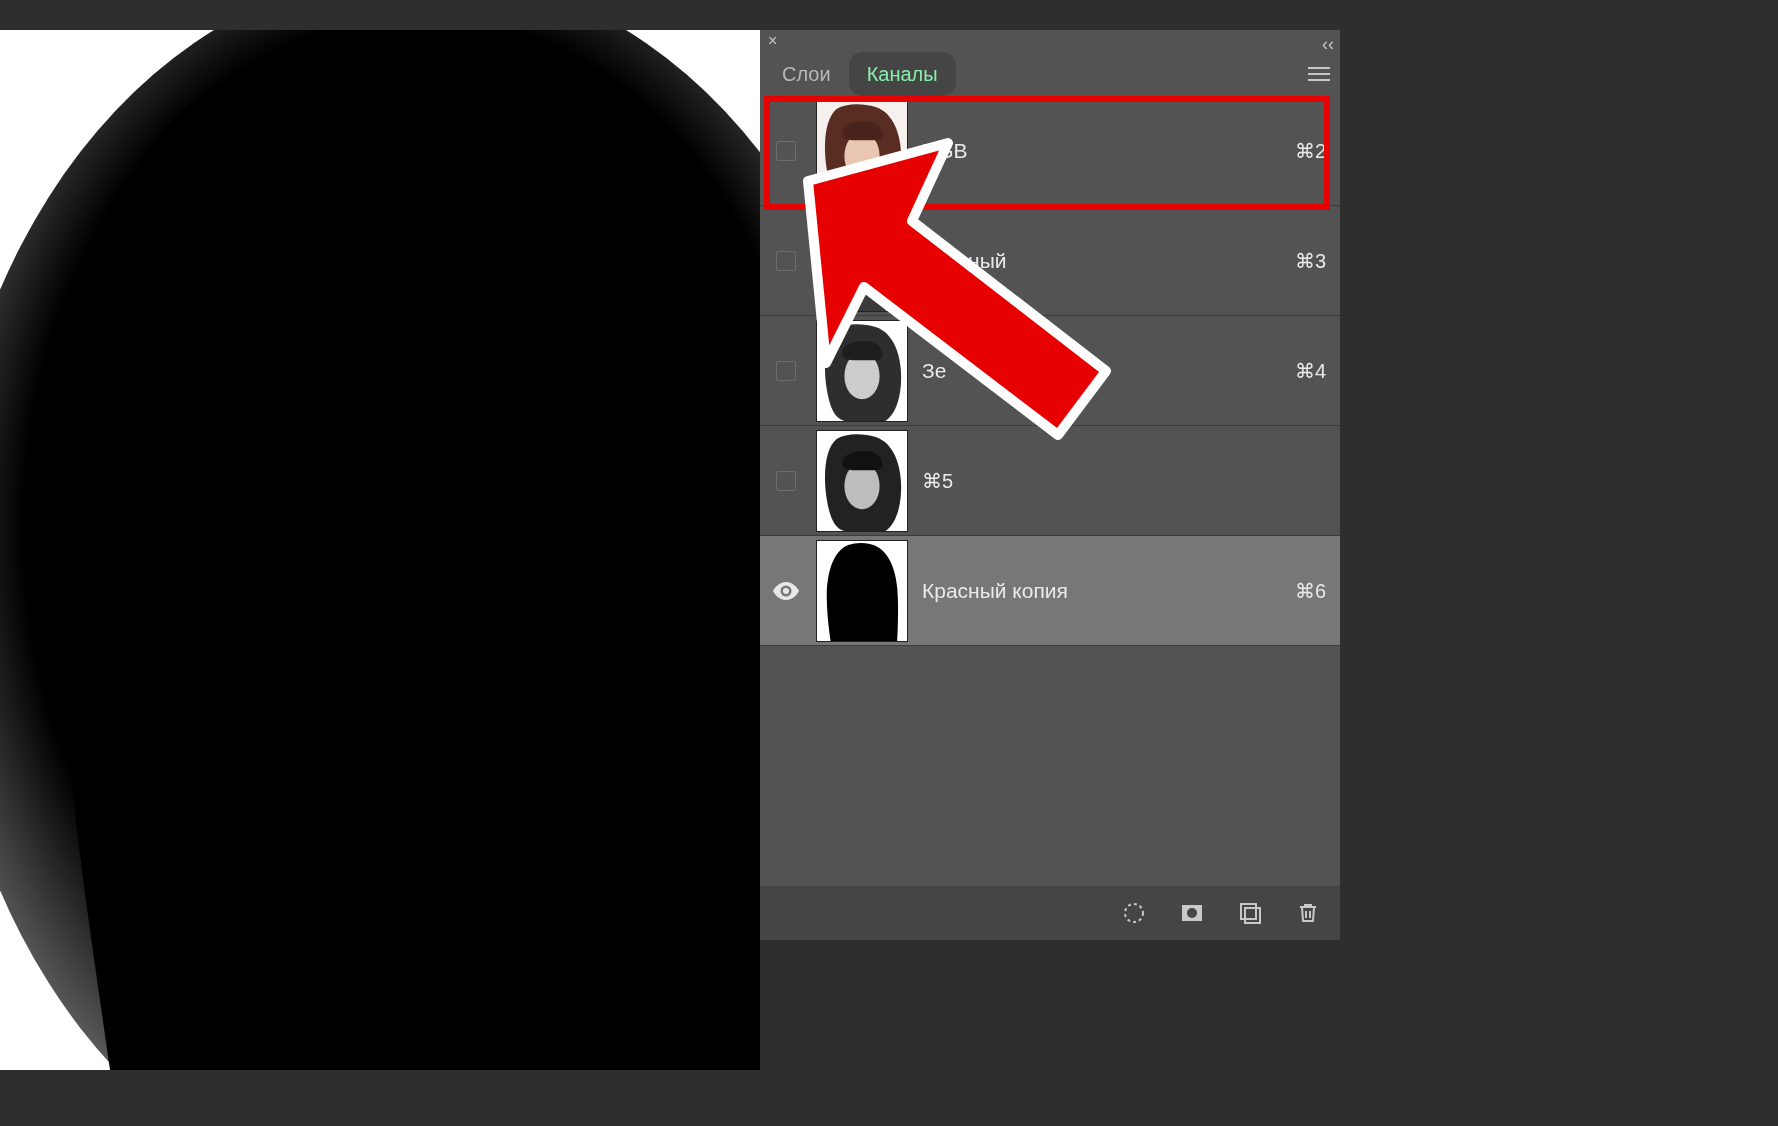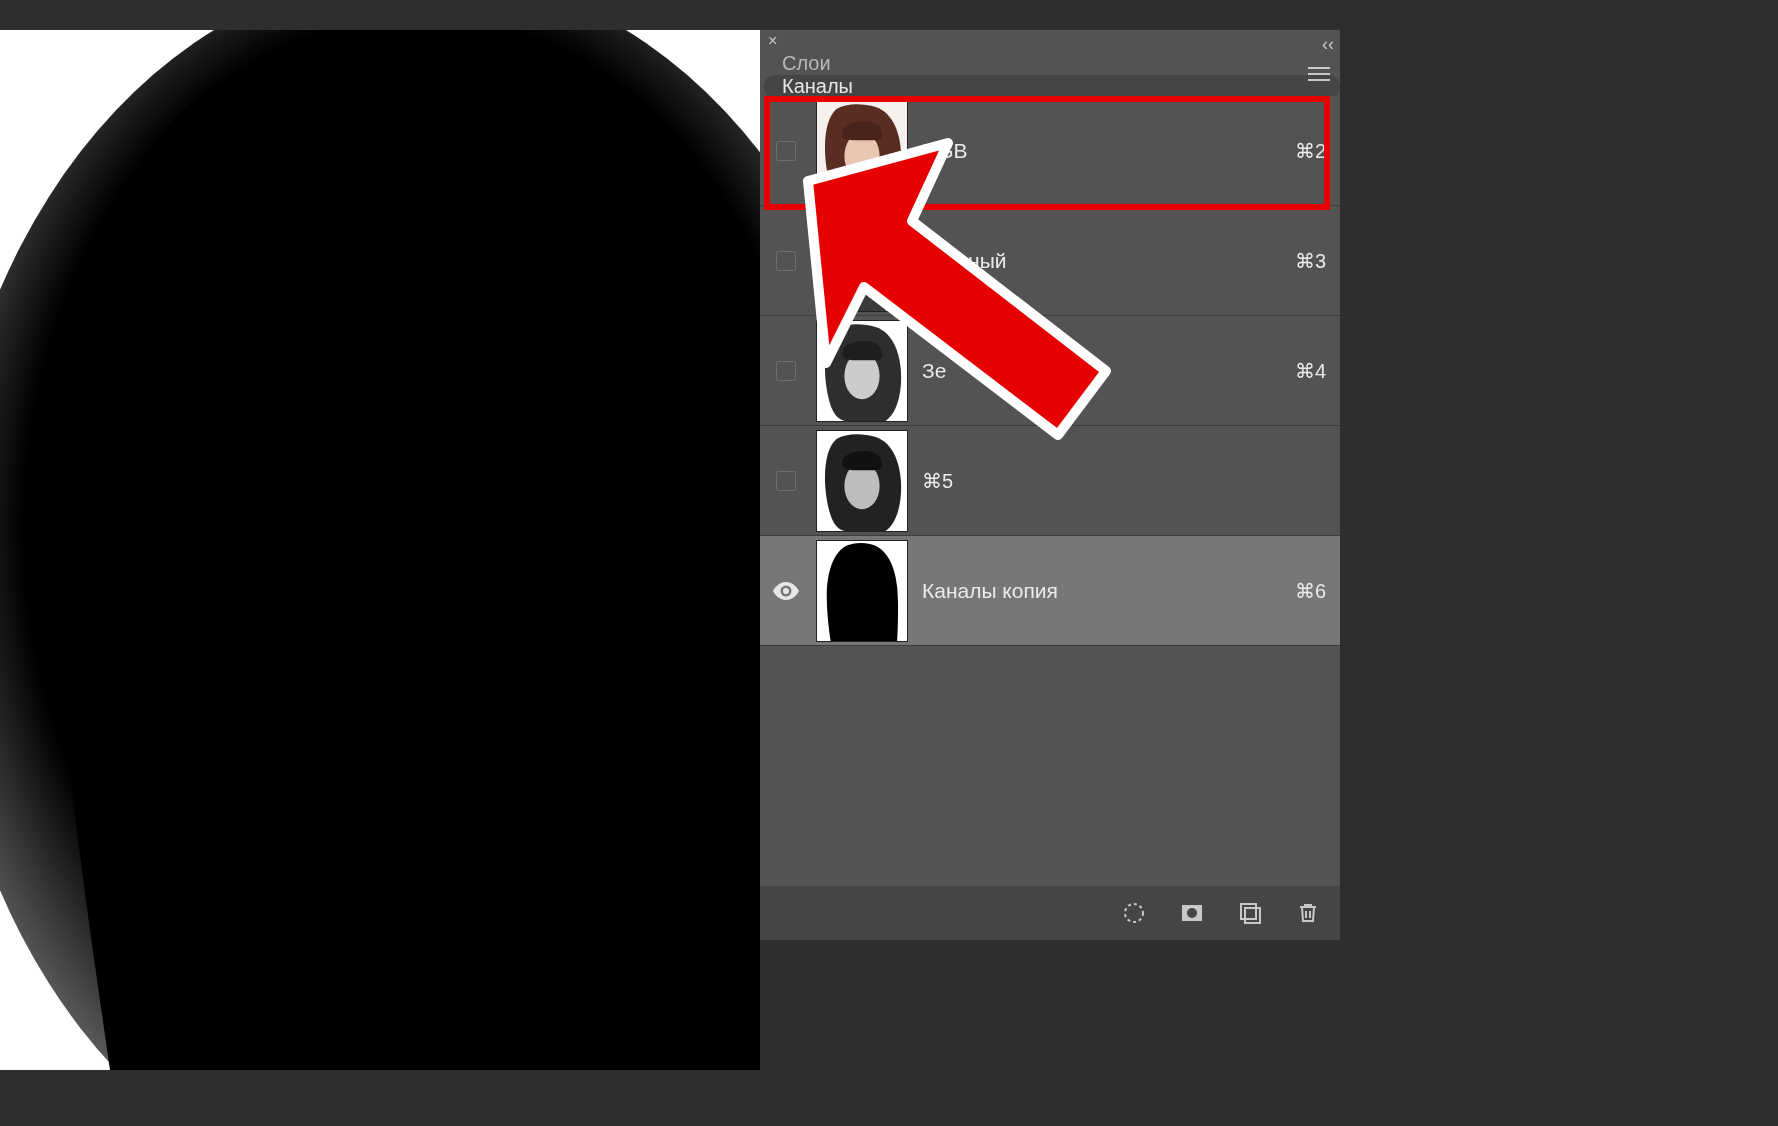--- a/index.html
+++ b/index.html
@@ -23,27 +23,27 @@
     height:22px; background:#535353; display:flex; align-items:center; padding-left:8px;
   }
   .close-x { color:#c8c8c8; font-size:16px; line-height:16px; cursor:pointer; }
   .collapse-btn {
     position:absolute; left:1322px; top:34px; color:#c8c8c8; font-size:18px;
     cursor:pointer;
   }
 
   .tabs {
     height:44px; background:#535353; display:flex; align-items:stretch;
-    padding-left:4px; position:relative;flex-direction:column;
+    padding-left:4px; position:relative;
   }
   .tab {
     display:flex; align-items:center; padding:0 18px; color:#b8b8b8; font-size:20px;
     cursor:pointer;
   }
-  .tab.active { background:#454545; color:#e5e5e5;border-radius:14px; }
+  .tab.active { background:#454545; color:#86efac;border-radius:14px; }
   .panel-menu {
     position:absolute; right:10px; top:0; height:44px; display:flex; align-items:center;
     color:#c8c8c8; cursor:pointer;
   }
   .panel-menu span { display:inline-block; width:22px; height:2px; background:#c8c8c8;
     box-shadow:0 -6px 0 #c8c8c8, 0 6px 0 #c8c8c8; }
 
   .channel-list { flex:1; background:#535353; position:relative; }
   .channel-row {
     display:flex; align-items:center; height:110px; padding:0 14px 0 10px;
@@ -203,21 +203,21 @@
                 <circle cx="13" cy="9" r="3" fill="#e8e8e8"></circle>
               </svg>
           </div>
         </div>
         <div class="thumb thumb-bg-white">
           <svg viewBox="0 0 92 102">
             <rect width="92" height="102" fill="#fff"></rect>
             <path fill="#000" d="M32 4 C16 10 10 34 10 56 C10 78 14 102 14 102 L82 102 C82 102 84 70 82 48 C80 24 70 6 54 3 C46 1 38 2 32 4 Z"></path>
           </svg>
         </div>
-        <div class="ch-name">Каналы копия</div>
+        <div class="ch-name">Красный копия</div>
         <div class="shortcut">⌘6</div>
       </div>
 
       <div class="highlight-box" style="left:4px; top:0px; width:566px; height:114px;"></div>
     </div>
 
     <div class="panel-footer">
       <div class="ft-icon">
         <svg viewBox="0 0 24 24">
             <circle cx="12" cy="12" r="9" fill="none" stroke="#c8c8c8" stroke-width="2" stroke-dasharray="3 3"></circle>

